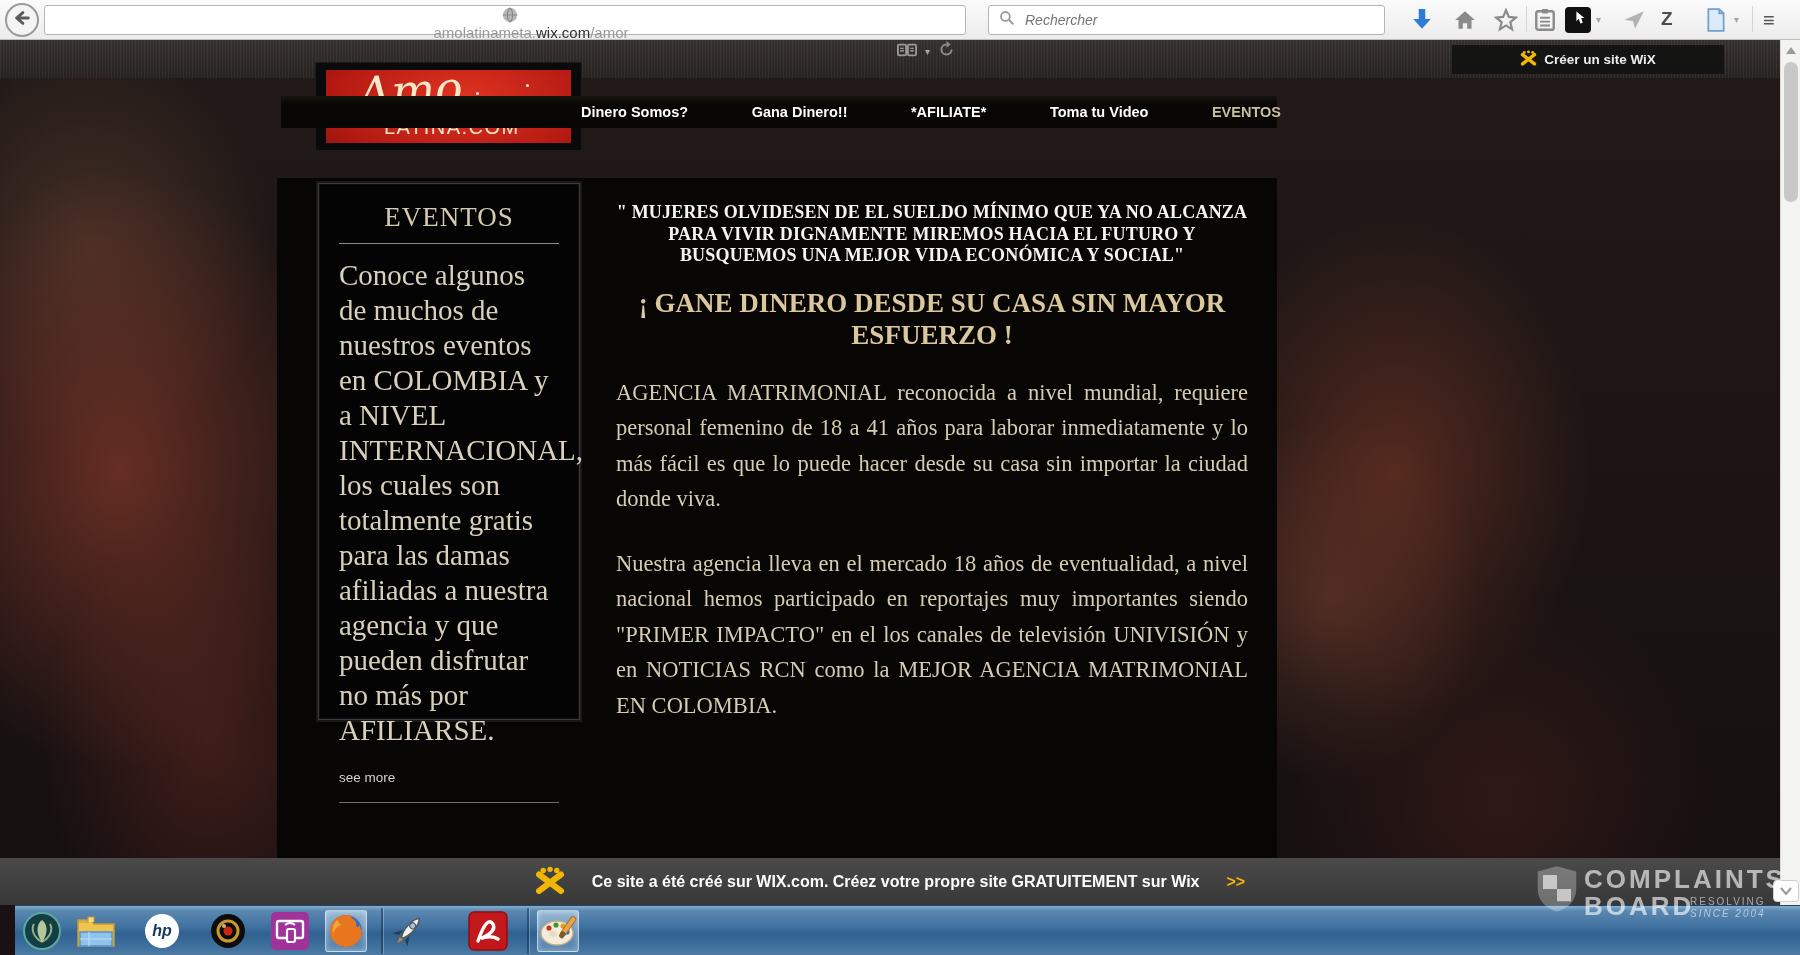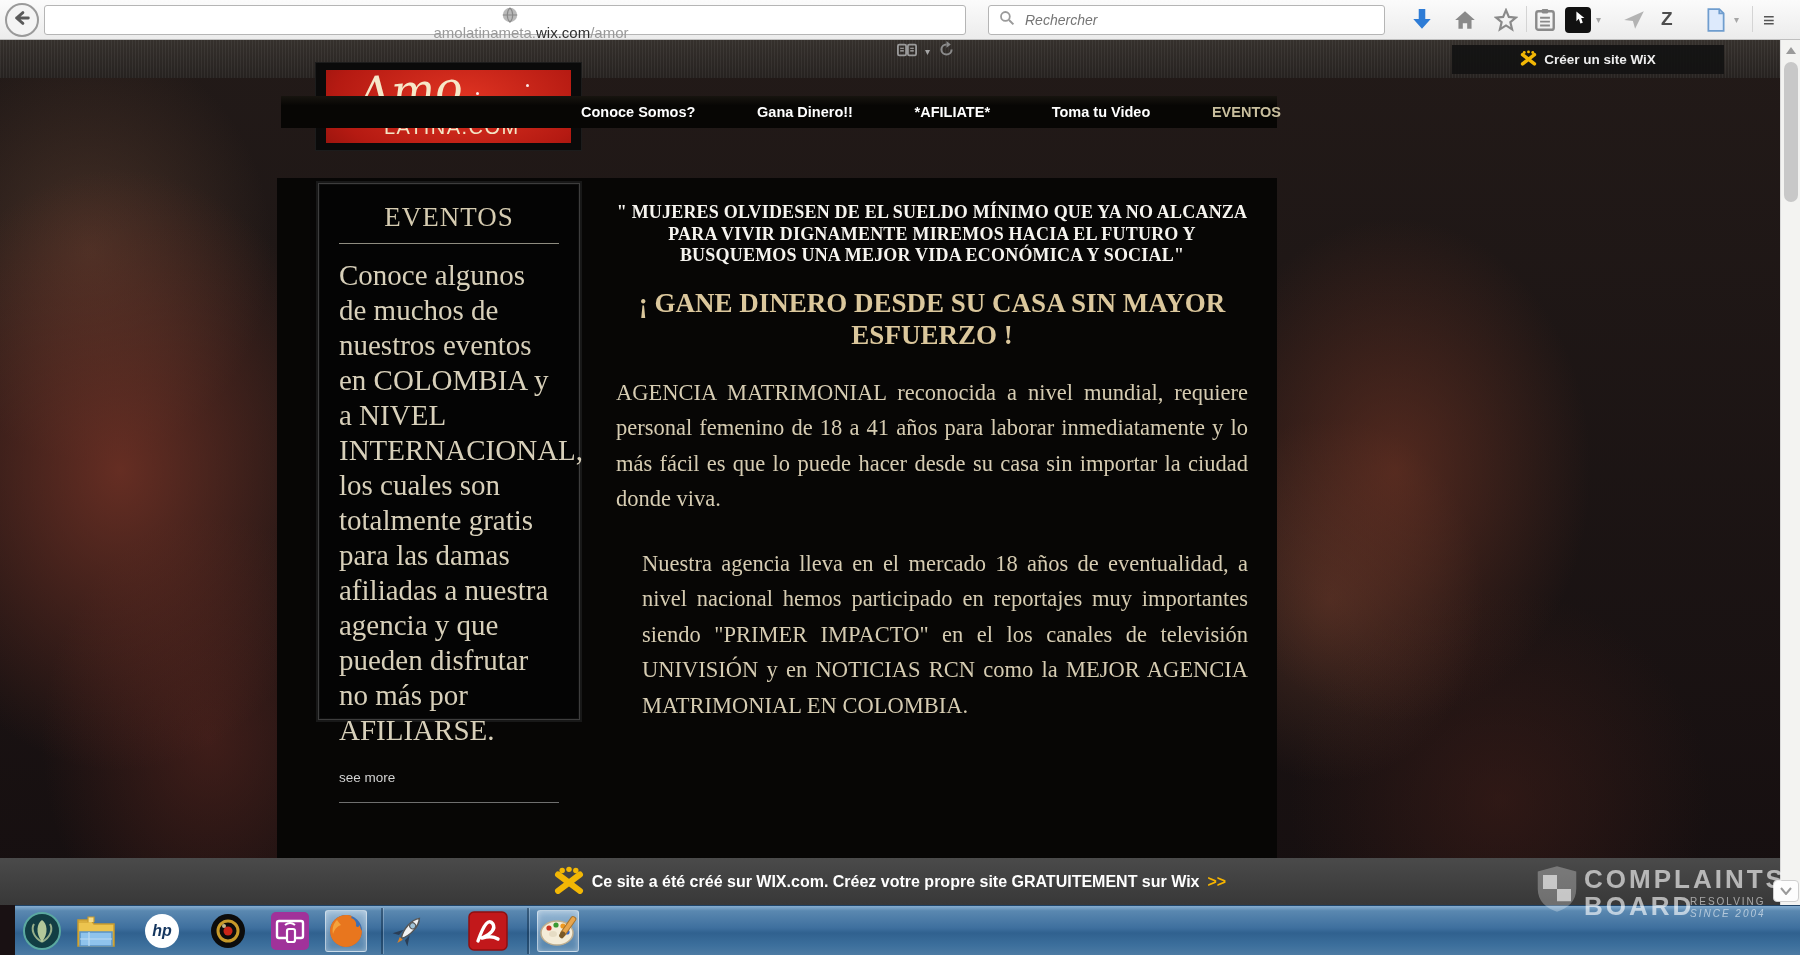--- a/index.html
+++ b/index.html
@@ -76,25 +76,25 @@
         color:#d8d0ba;}
   .see-more{display:inline-block;margin-top:22px;font-size:13.5px;color:#d2d2d2;text-decoration:none;cursor:pointer;}
   .panel-line{border-top:1px solid #6f6f6f;margin-top:16px;}
   .article{position:absolute;left:319px;top:18px;width:672px;padding:0 20px;}
   .quote{margin:6px 0 0 0;text-align:center;font-family:"Liberation Serif",serif;font-size:18px;
         line-height:21.5px;font-weight:bold;color:#f6f4ef;letter-spacing:.2px;}
   .headline{margin:20px 18px 8px 18px;text-align:center;font-family:"Liberation Serif",serif;font-size:27px;
         line-height:32px;font-weight:bold;color:#dbc79c;}
   .para{margin:24px 0 0 0;text-align:justify;font-family:"Liberation Serif",serif;font-size:22.5px;
         line-height:35.5px;color:#d6ccb2;}
-  .para2{margin-top:29px;margin-left:26px;}
+  .para2{margin-top:29px;}
 
   
   .wix-footer{position:absolute;left:0;top:818px;width:1780px;height:47px;
-        background:linear-gradient(#4a4a4a,#383838);display:flex;align-items:center;justify-content:center;gap:8px;}
+        background:linear-gradient(#4a4a4a,#383838);display:flex;align-items:center;justify-content:center;gap:27px;}
   .wix-footer .txt{color:#fff;font-size:16px;font-weight:bold;}
   .wix-footer .arrow{color:#f6b400;font-size:16px;font-weight:bold;}
 
   
   .scrollbar{position:absolute;left:1780px;top:0;width:20px;height:865px;background:#f3f3f1;border-left:1px solid #d9d9d9;}
   .sb-up{position:absolute;left:0;top:2px;width:20px;height:16px;display:flex;align-items:center;justify-content:center;}
   .sb-thumb{position:absolute;left:3px;top:22px;width:14px;height:140px;background:#c8c8c8;border-radius:7px;}
   .sb-down{position:absolute;left:-8px;top:840px;width:26px;height:22px;background:#fdfdfd;border:1px solid #cfcfcf;
         border-radius:4px;display:flex;align-items:center;justify-content:center;}
 
@@ -236,21 +236,21 @@
         <div class="logo-caps">LATINA.COM</div>
         <span class="sparkle" style="left:200px;top:14px"></span>
         <span class="sparkle" style="left:225px;top:34px"></span>
         <span class="sparkle" style="left:180px;top:52px"></span>
         <span class="sparkle" style="left:150px;top:22px"></span>
       </div>
     </div>
 
     <div class="navbar">
       <div class="nav-items">
-        <a class="nav-item">Conoce Somos?</a>
+        <a class="nav-item">Dinero Somos?</a>
         <a class="nav-item">Gana Dinero!!</a>
         <a class="nav-item">*AFILIATE*</a>
         <a class="nav-item">Toma tu Video</a>
         <a class="nav-item active">EVENTOS</a>
       </div>
     </div>
 
     <div class="content-bg">
       <aside class="side-panel">
         <h2 class="side-title">EVENTOS</h2>

